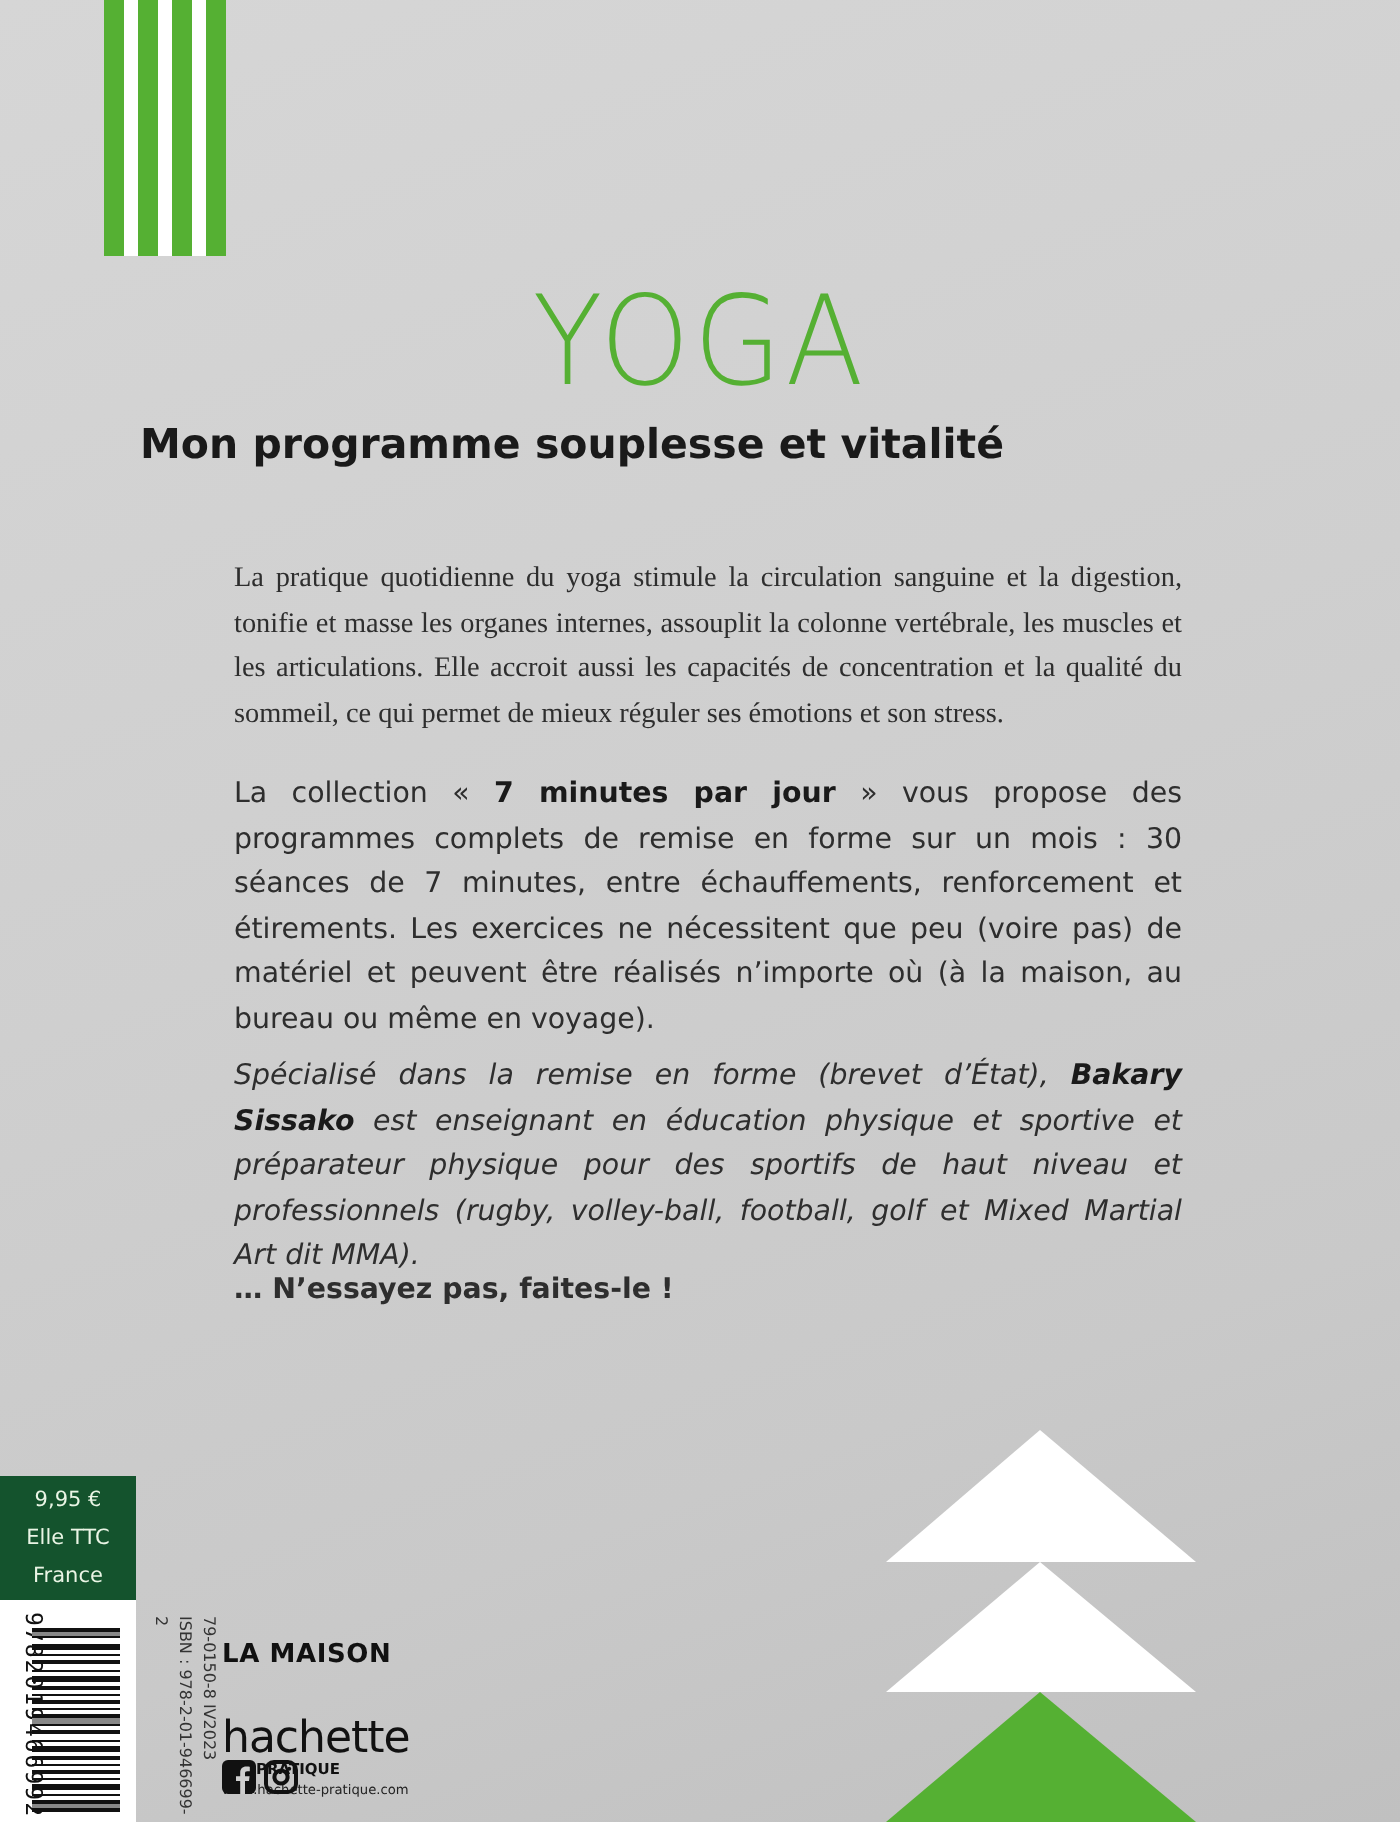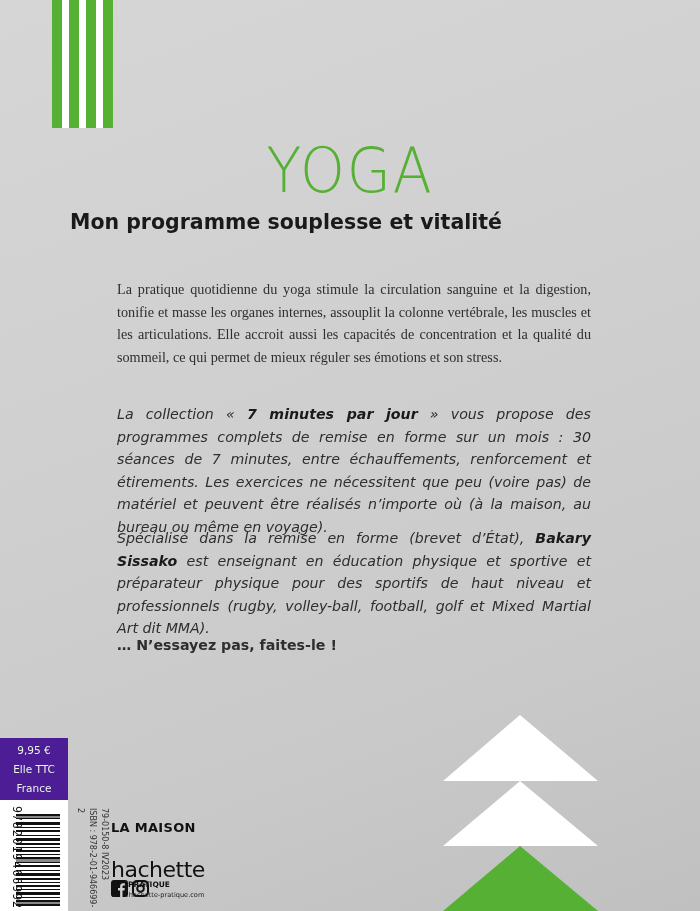--- a/index.html
+++ b/index.html
@@ -11,25 +11,25 @@
   .stripes .w{width:7px;height:100%;background:#ffffff;}
   .title{position:absolute;left:0;width:700px;top:138px;text-align:center;
     font-family:"DejaVu Sans",sans-serif;font-weight:300;font-size:62px;letter-spacing:2px;
     color:#55b033;line-height:66px;transform:scaleX(0.92);}
   .subtitle{position:absolute;left:0;width:572px;top:210px;text-align:center;
     font-family:"DejaVu Sans",sans-serif;font-size:20.5px;font-weight:600;color:#1a1a1a;}
   .body{position:absolute;left:117px;width:474px;font-size:14.2px;line-height:22.6px;
     text-align:justify;color:#2e2e2e;font-family:"DejaVu Sans",sans-serif;}
   .body p{margin:0;}
   .p1{top:278px;font-family:Liberation Serif, serif;}
-  .p2{top:403px;font-style:italic;}
+  .p2{top:386px;}
   .p3{top:527px;font-style:italic;}
   .p4{top:634px;font-weight:bold;}
   b{color:#1a1a1a;}
-  .price{position:absolute;left:0;top:738px;width:68px;height:62px;background:#4c1d95;
+  .price{position:absolute;left:0;top:738px;width:68px;height:62px;background:#14532d;
     color:#eaf5e5;font-size:10.5px;line-height:19px;text-align:center;padding-top:3px;box-sizing:border-box;}
   .barcode{position:absolute;left:0;top:800px;width:68px;height:111px;background:#fff;}
   .barcode .digits{position:absolute;left:10px;top:6px;writing-mode:vertical-rl;font-size:11.5px;
     font-family:"DejaVu Sans Mono",monospace;letter-spacing:1px;color:#111;}
   .barcode .bars{position:absolute;left:16px;top:14px;width:44px;height:92px;}
   .isbn{position:absolute;left:74px;top:808px;writing-mode:vertical-rl;font-size:8px;color:#333;line-height:12px;}
   .isbn span{display:block;}
   .pub{position:absolute;left:111px;top:820px;}
   .pub .top{font-size:13px;font-weight:bold;color:#111;letter-spacing:0.3px;}
   .pub .name{font-size:22px;line-height:20px;color:#111;letter-spacing:-0.5px;margin-top:25px;}

